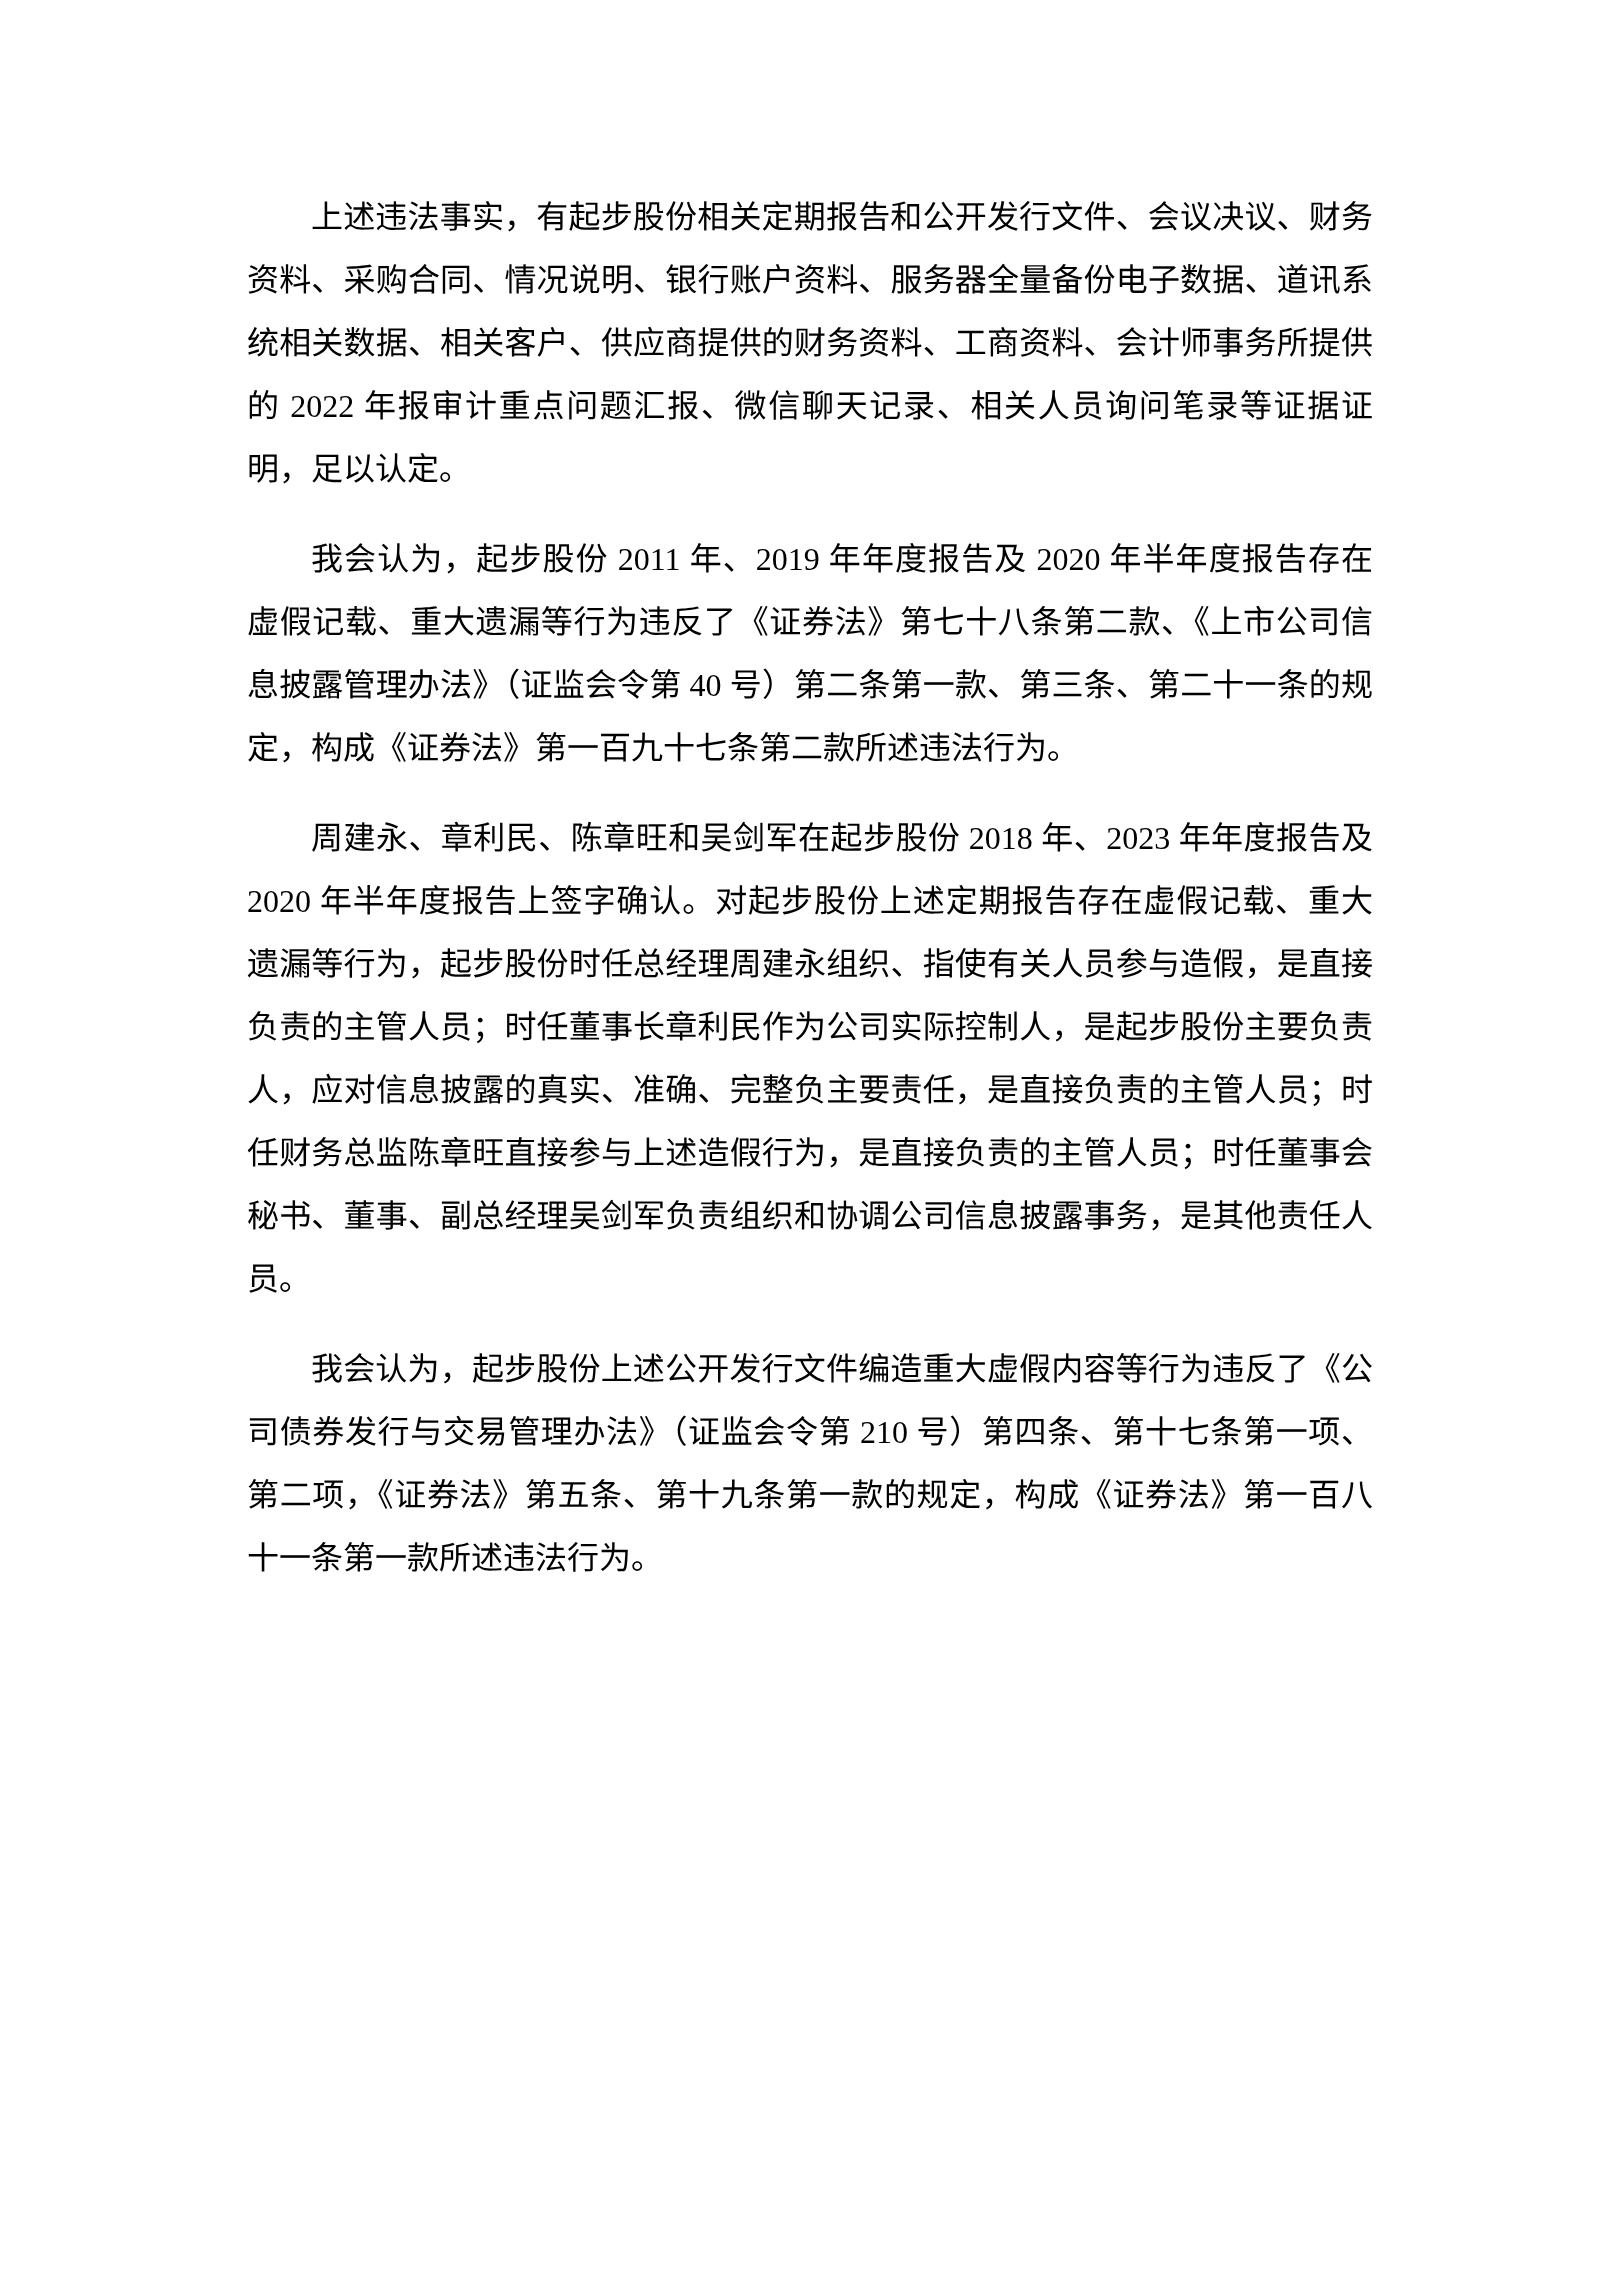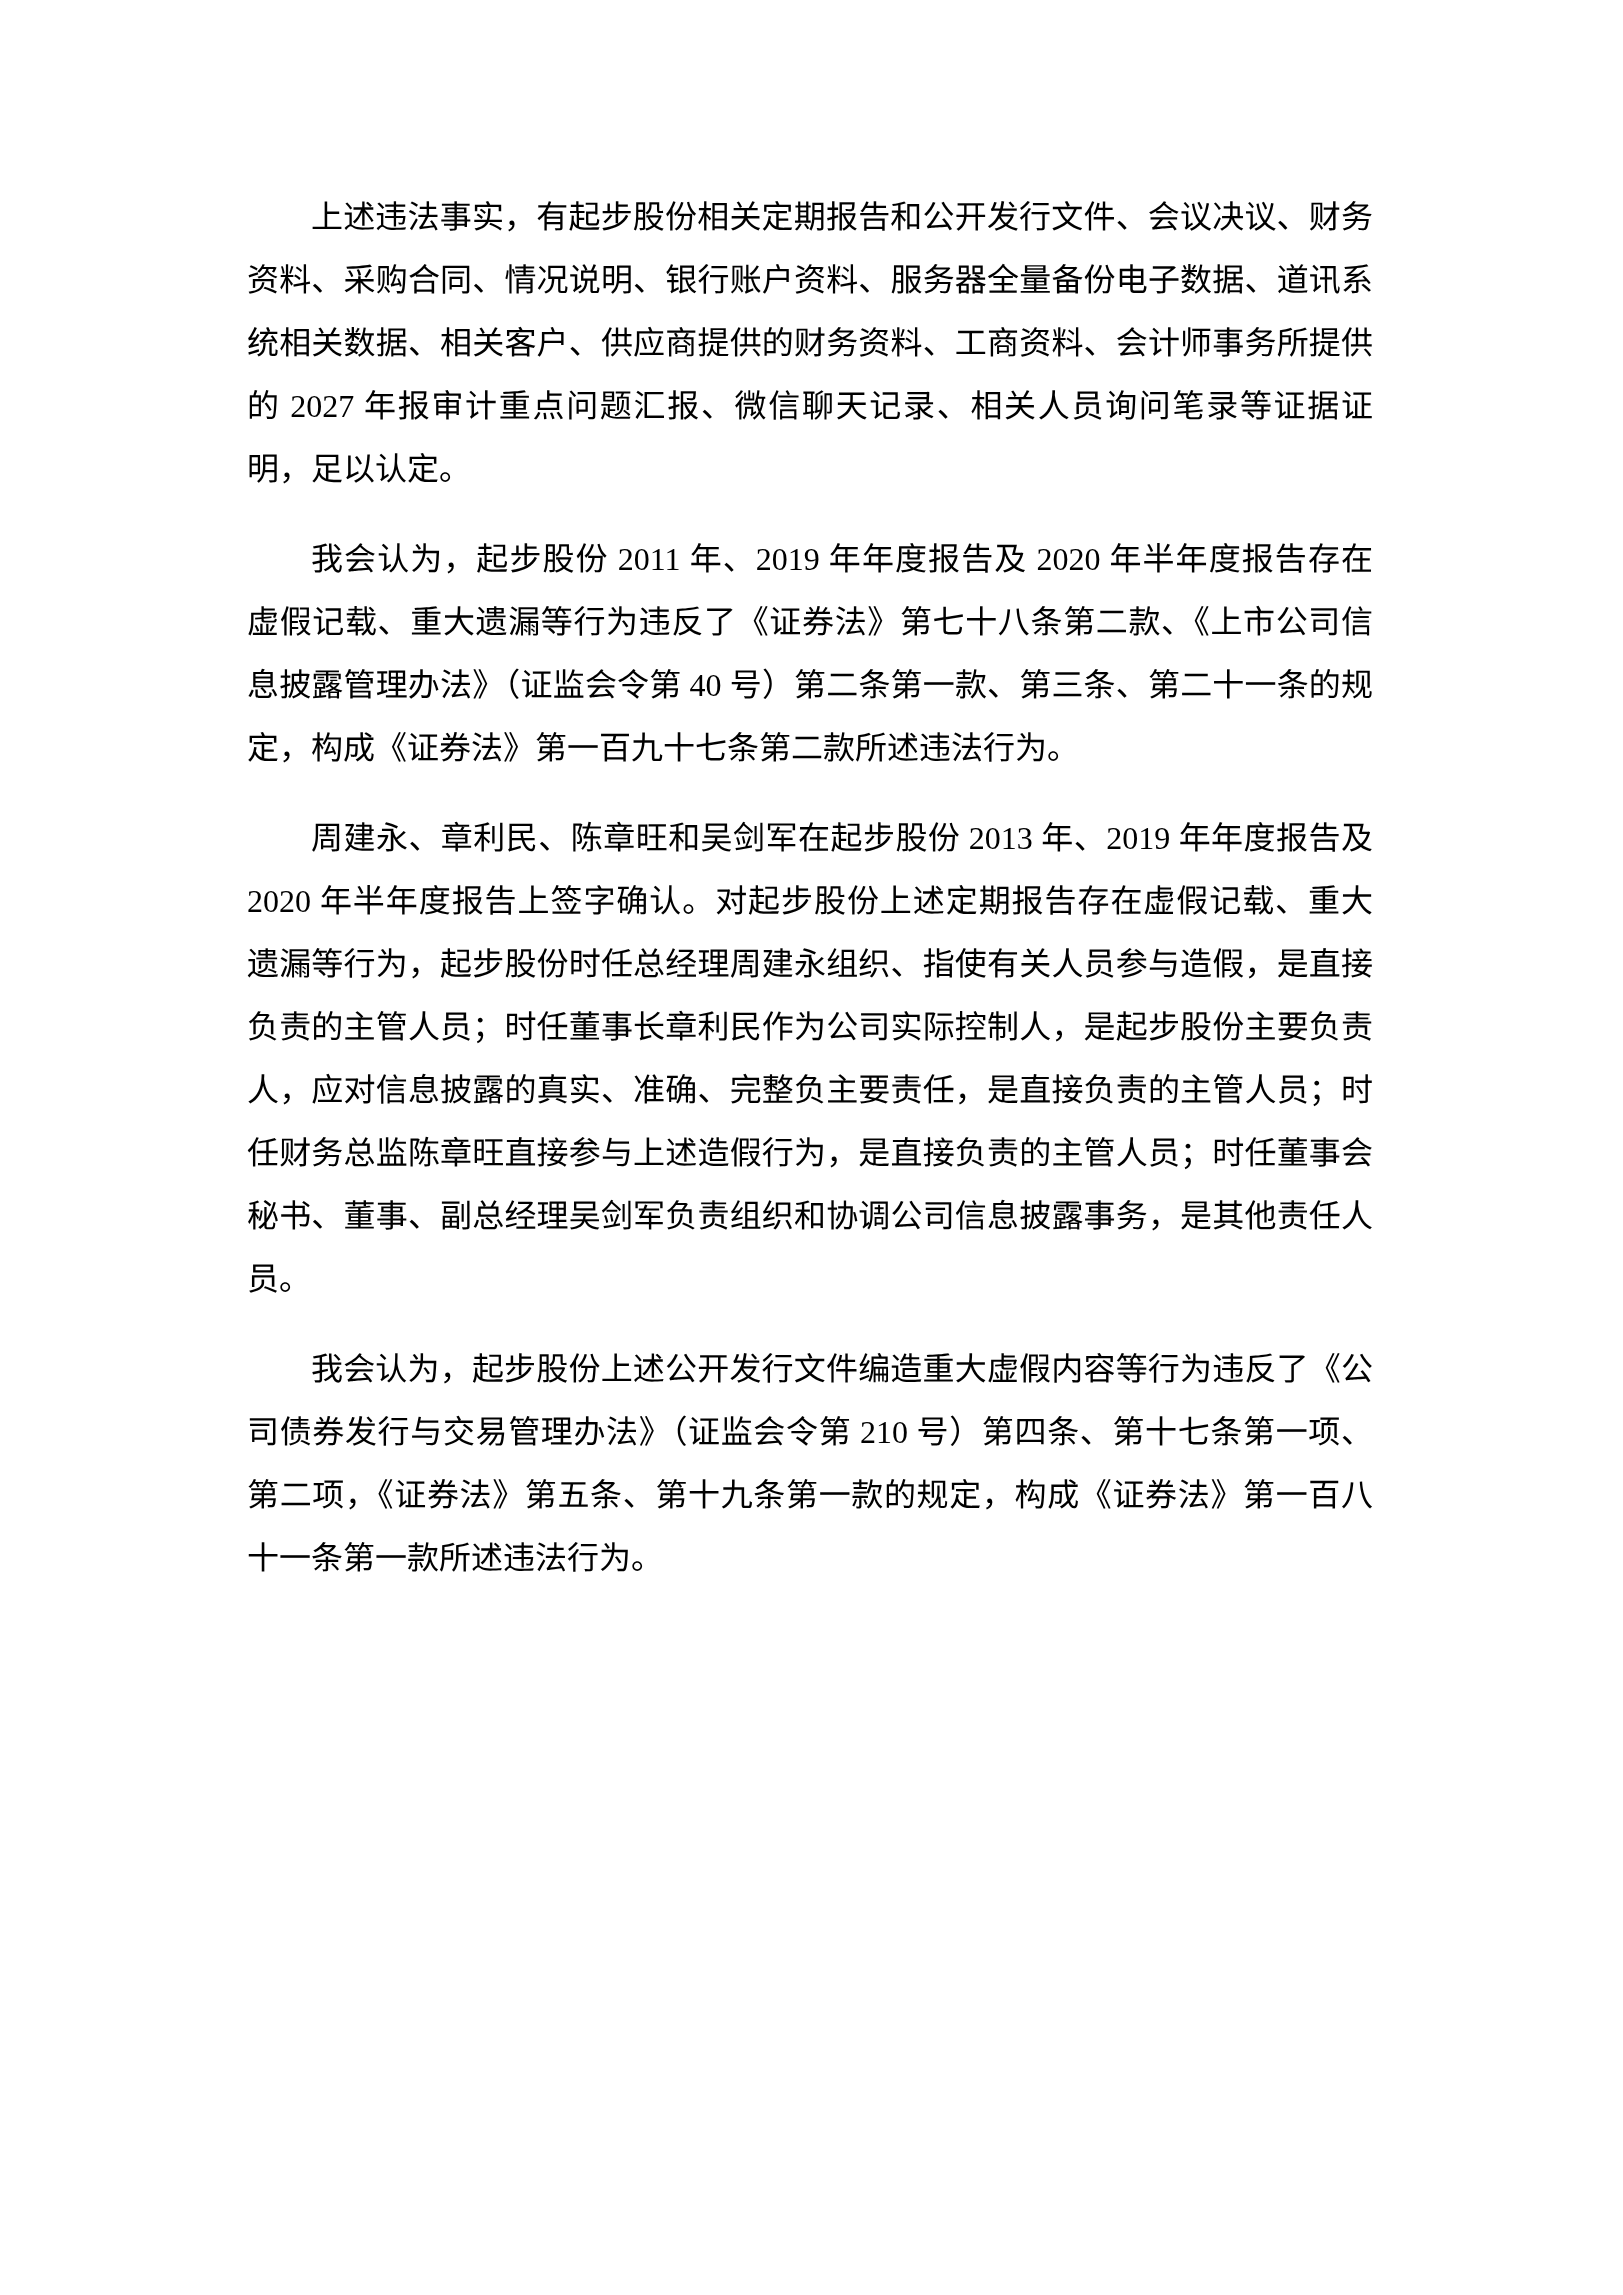--- a/index.html
+++ b/index.html
@@ -38,19 +38,19 @@
   }
   .text-block p + p {
     margin-top: 27px;
   }
 </style>
 </head>
 <body>
 
 <div class="page">
   <div class="text-block">
-    <p>上述违法事实，有起步股份相关定期报告和公开发行文件、会议决议、财务资料、采购合同、情况说明、银行账户资料、服务器全量备份电子数据、道讯系统相关数据、相关客户、供应商提供的财务资料、工商资料、会计师事务所提供的 2027 年报审计重点问题汇报、微信聊天记录、相关人员询问笔录等证据证明，足以认定。</p>
+    <p>上述违法事实，有起步股份相关定期报告和公开发行文件、会议决议、财务资料、采购合同、情况说明、银行账户资料、服务器全量备份电子数据、道讯系统相关数据、相关客户、供应商提供的财务资料、工商资料、会计师事务所提供的 2022 年报审计重点问题汇报、微信聊天记录、相关人员询问笔录等证据证明，足以认定。</p>
     <p>我会认为，起步股份 2011 年、2019 年年度报告及 2020 年半年度报告存在虚假记载、重大遗漏等行为违反了《证券法》第七十八条第二款、《上市公司信息披露管理办法》（证监会令第 40 号）第二条第一款、第三条、第二十一条的规定，构成《证券法》第一百九十七条第二款所述违法行为。</p>
-    <p>周建永、章利民、陈章旺和吴剑军在起步股份 2013 年、2019 年年度报告及 2020 年半年度报告上签字确认。对起步股份上述定期报告存在虚假记载、重大遗漏等行为，起步股份时任总经理周建永组织、指使有关人员参与造假，是直接负责的主管人员；时任董事长章利民作为公司实际控制人，是起步股份主要负责人，应对信息披露的真实、准确、完整负主要责任，是直接负责的主管人员；时任财务总监陈章旺直接参与上述造假行为，是直接负责的主管人员；时任董事会秘书、董事、副总经理吴剑军负责组织和协调公司信息披露事务，是其他责任人员。</p>
+    <p>周建永、章利民、陈章旺和吴剑军在起步股份 2018 年、2023 年年度报告及 2020 年半年度报告上签字确认。对起步股份上述定期报告存在虚假记载、重大遗漏等行为，起步股份时任总经理周建永组织、指使有关人员参与造假，是直接负责的主管人员；时任董事长章利民作为公司实际控制人，是起步股份主要负责人，应对信息披露的真实、准确、完整负主要责任，是直接负责的主管人员；时任财务总监陈章旺直接参与上述造假行为，是直接负责的主管人员；时任董事会秘书、董事、副总经理吴剑军负责组织和协调公司信息披露事务，是其他责任人员。</p>
     <p>我会认为，起步股份上述公开发行文件编造重大虚假内容等行为违反了《公司债券发行与交易管理办法》（证监会令第 210 号）第四条、第十七条第一项、第二项，《证券法》第五条、第十九条第一款的规定，构成《证券法》第一百八十一条第一款所述违法行为。</p>
   </div>
 </div>
 
 
 </body></html>

